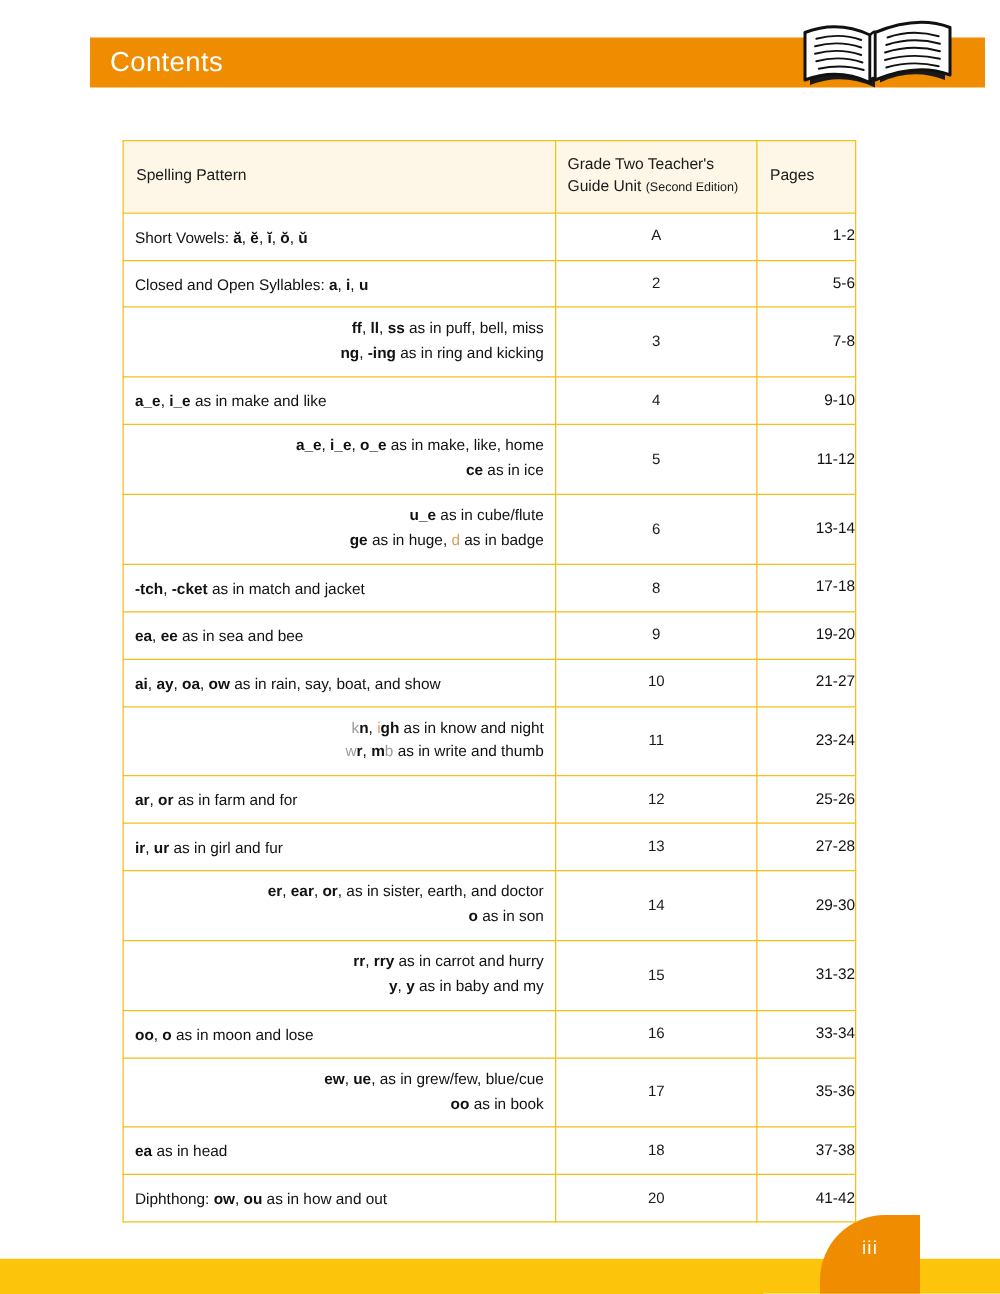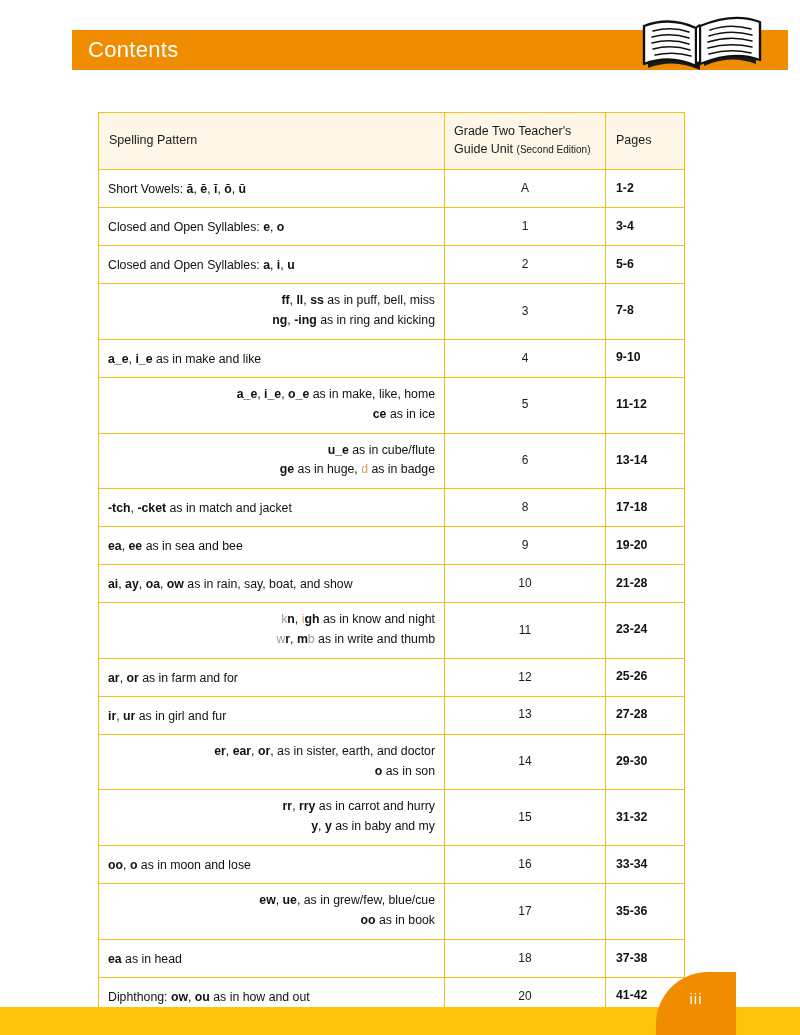--- a/index.html
+++ b/index.html
@@ -63,21 +63,21 @@
   thead th .small-note { font-size: 10px; }
 
   tbody td {
     background: #ffffff;
     font-size: 12.3px;
     color: #111111;
     line-height: 1.62;
   }
   td.pattern { padding: 10px 9px 7px 9px; text-align: left; }
   td.unit    { padding: 6px 4px; text-align: center; font-size: 12px; color: #1a1a1a; }
-  td.pages   { padding: 6px 0 6px 10px; text-align: left; font-weight: bold; font-size: 12.3px; }
+  td.pages   { padding: 6px 0 6px 10px; text-align: right; font-weight: normal; font-size: 12.3px; }
 
   tbody tr.two-line td.pattern { padding-top: 7px; padding-bottom: 8px; text-align: right; }
   .ln { display: block; white-space: nowrap; }
 
   b, .bd { font-weight: bold; }
   .faint { color: #9b9b9b; font-weight: normal; }
   .tan   { color: #D8A05A; font-weight: normal; }
 
   
   .footer-bar {
@@ -152,25 +152,20 @@
       </tr>
     </thead>
     <tbody>
 
       <tr>
         <td class="pattern">Short Vowels: <b>ă</b>, <b>ĕ</b>, <b>ĭ</b>, <b>ŏ</b>, <b>ŭ</b></td>
         <td class="unit">A</td>
         <td class="pages">1-2</td>
       </tr>
 
-      <tr>
-        <td class="pattern">Closed and Open Syllables: <b>e</b>, <b>o</b></td>
-        <td class="unit">1</td>
-        <td class="pages">3-4</td>
-      </tr>
 
       <tr>
         <td class="pattern">Closed and Open Syllables: <b>a</b>, <b>i</b>, <b>u</b></td>
         <td class="unit">2</td>
         <td class="pages">5-6</td>
       </tr>
 
       <tr class="two-line">
         <td class="pattern">
           <span class="ln"><b>ff</b>, <b>ll</b>, <b>ss</b> as in puff, bell, miss</span>
@@ -213,21 +208,21 @@
 
       <tr>
         <td class="pattern"><b>ea</b>, <b>ee</b> as in sea and bee</td>
         <td class="unit">9</td>
         <td class="pages">19-20</td>
       </tr>
 
       <tr>
         <td class="pattern"><b>ai</b>, <b>ay</b>, <b>oa</b>, <b>ow</b> as in rain, say, boat, and show</td>
         <td class="unit">10</td>
-        <td class="pages">21-28</td>
+        <td class="pages">21-27</td>
       </tr>
 
       <tr class="two-line">
         <td class="pattern">
           <span class="ln"><span class="faint">k</span><b>n</b>, <span class="tan">i</span><b>gh</b> as in know and night</span>
           <span class="ln"><span class="faint">w</span><b>r</b>, <b>m</b><span class="faint">b</span> as in write and thumb</span>
         </td>
         <td class="unit">11</td>
         <td class="pages">23-24</td>
       </tr>

